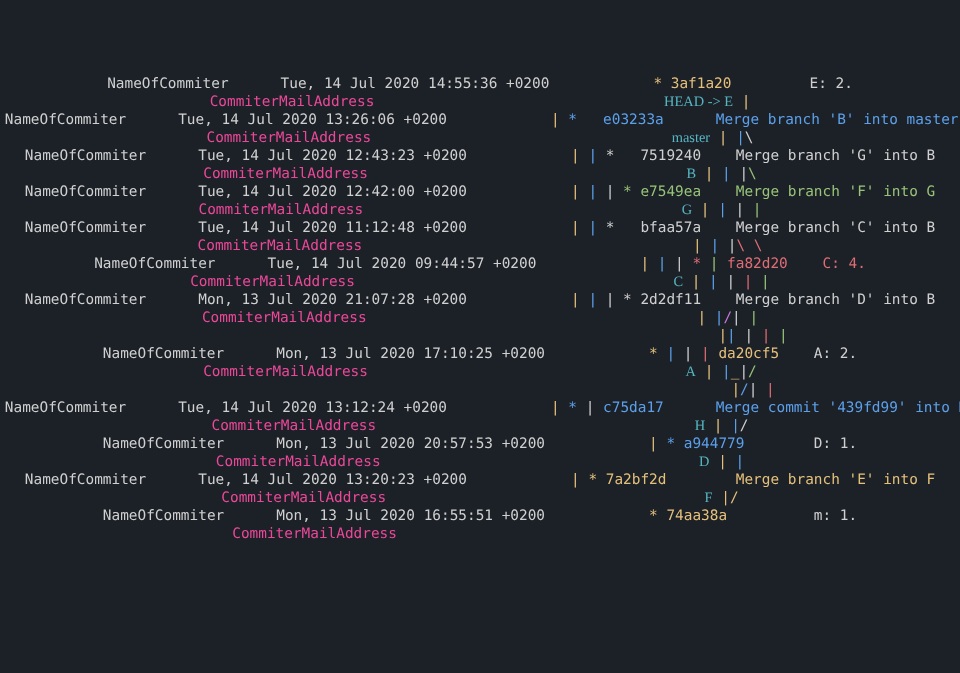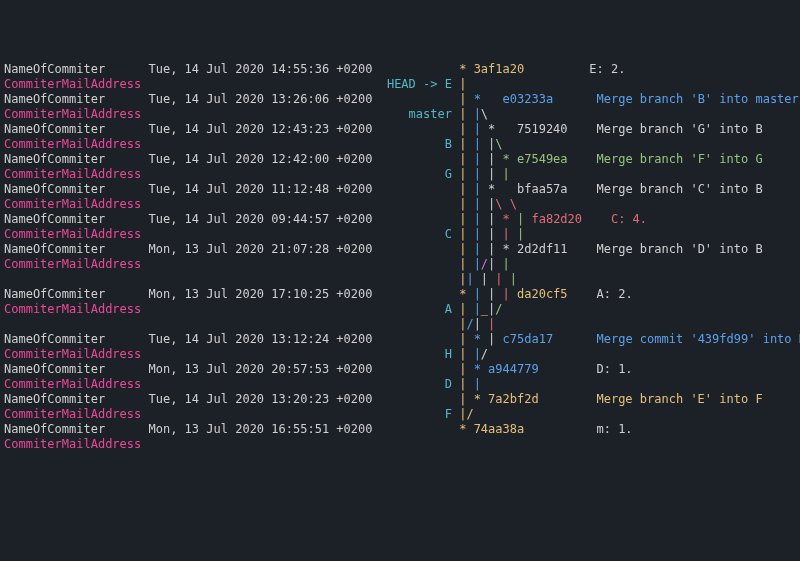--- a/index.html
+++ b/index.html
@@ -11,25 +11,25 @@
     line-height: 15px;
     white-space: pre;
     overflow: hidden;
     padding: 2px 4px;
     color: #c0c0c0;
   }
   .white  { color: #d0d0d0; }
   .gray   { color: #ec4899; }
   .yellow { color: #e5c07b; }
   .blue   { color: #5ca0ea; }
-  .cyan   { color: #56b6c2; }
+  .cyan   { color: #56b6c2; font-family: Liberation Serif, serif; }
   .green  { color: #98c379; }
   .red    { color: #e06c75; }
   .magenta{ color: #c678dd; }
-  .line   { display: block; }
+  .line   { display: block; text-align: center; }
 </style>
 </head>
 <body>
 
 
 
 <div id="log"><span class="line"><span class="white">NameOfCommiter      </span><span class="white">Tue, 14 Jul 2020 14:55:36 +0200</span> <span class="yellow">          </span> <span class="yellow">* </span><span class="yellow">3af1a20</span>         <span class="white">E: 2.</span></span><span class="line"><span class="gray">CommiterMailAddress </span>                                <span class="cyan"> HEAD -&gt; E</span> <span class="yellow">|</span></span><span class="line"><span class="white">NameOfCommiter      </span><span class="white">Tue, 14 Jul 2020 13:26:06 +0200</span> <span class="yellow">          </span> <span class="yellow">| </span><span class="blue">*   </span><span class="blue">e03233a</span>      <span class="blue">Merge branch 'B' into master</span></span><span class="line"><span class="gray">CommiterMailAddress </span>                                <span class="cyan">    master</span> <span class="yellow">| </span><span class="blue">|</span><span class="white">\</span></span><span class="line"><span class="white">NameOfCommiter      </span><span class="white">Tue, 14 Jul 2020 12:43:23 +0200</span> <span class="yellow">          </span> <span class="yellow">| </span><span class="blue">| </span><span class="white">*   </span><span class="white">7519240</span>    <span class="white">Merge branch 'G' into B</span></span><span class="line"><span class="gray">CommiterMailAddress </span>                                <span class="cyan">         B</span> <span class="yellow">| </span><span class="blue">| </span><span class="white">|</span><span class="green">\</span></span><span class="line"><span class="white">NameOfCommiter      </span><span class="white">Tue, 14 Jul 2020 12:42:00 +0200</span> <span class="yellow">          </span> <span class="yellow">| </span><span class="blue">| </span><span class="white">| </span><span class="green">* </span><span class="green">e7549ea</span>    <span class="green">Merge branch 'F' into G</span></span><span class="line"><span class="gray">CommiterMailAddress </span>                                <span class="cyan">         G</span> <span class="yellow">| </span><span class="blue">| </span><span class="white">| </span><span class="green">|</span></span><span class="line"><span class="white">NameOfCommiter      </span><span class="white">Tue, 14 Jul 2020 11:12:48 +0200</span> <span class="yellow">          </span> <span class="yellow">| </span><span class="blue">| </span><span class="white">*   </span><span class="white">bfaa57a</span>    <span class="white">Merge branch 'C' into B</span></span><span class="line"><span class="gray">CommiterMailAddress </span>                                <span class="cyan">          </span> <span class="yellow">| </span><span class="blue">| </span><span class="white">|</span><span class="red">\ \</span></span><span class="line"><span class="white">NameOfCommiter      </span><span class="white">Tue, 14 Jul 2020 09:44:57 +0200</span> <span class="yellow">          </span> <span class="yellow">| </span><span class="blue">| </span><span class="white">| </span><span class="red">* </span><span class="green">| </span><span class="red">fa82d20</span>    <span class="red">C: 4.</span></span><span class="line"><span class="gray">CommiterMailAddress </span>                                <span class="cyan">         C</span> <span class="yellow">| </span><span class="blue">| </span><span class="white">| </span><span class="red">| </span><span class="green">|</span></span><span class="line"><span class="white">NameOfCommiter      </span><span class="white">Mon, 13 Jul 2020 21:07:28 +0200</span> <span class="yellow">          </span> <span class="yellow">| </span><span class="blue">| </span><span class="white">| </span><span class="white">* </span><span class="white">2d2df11</span>    <span class="white">Merge branch 'D' into B</span></span><span class="line"><span class="gray">CommiterMailAddress </span>                                <span class="cyan">          </span> <span class="yellow">| </span><span class="blue">|</span><span class="magenta">/</span><span class="white">| </span><span class="green">|</span></span><span class="line">                                                               <span class="yellow">|</span><span class="blue">| </span><span class="white">| </span><span class="red">| </span><span class="green">|</span></span><span class="line"><span class="white">NameOfCommiter      </span><span class="white">Mon, 13 Jul 2020 17:10:25 +0200</span> <span class="yellow">          </span> <span class="yellow">* </span><span class="blue">| </span><span class="white">| </span><span class="red">| </span><span class="yellow">da20cf5</span>    <span class="white">A: 2.</span></span><span class="line"><span class="gray">CommiterMailAddress </span>                                <span class="cyan">         A</span> <span class="yellow">| </span><span class="blue">|</span><span class="yellow">_</span><span class="white">|</span><span class="green">/</span></span><span class="line">                                                               <span class="yellow">|</span><span class="blue">/</span><span class="white">| </span><span class="red">|</span></span><span class="line"><span class="white">NameOfCommiter      </span><span class="white">Tue, 14 Jul 2020 13:12:24 +0200</span> <span class="yellow">          </span> <span class="yellow">| </span><span class="blue">* </span><span class="white">| </span><span class="blue">c75da17</span>      <span class="blue">Merge commit '439fd99' into H</span></span><span class="line"><span class="gray">CommiterMailAddress </span>                                <span class="cyan">         H</span> <span class="yellow">| </span><span class="blue">|</span><span class="white">/</span></span><span class="line"><span class="white">NameOfCommiter      </span><span class="white">Mon, 13 Jul 2020 20:57:53 +0200</span> <span class="yellow">          </span> <span class="yellow">| </span><span class="blue">* </span><span class="blue">a944779</span>        <span class="white">D: 1.</span></span><span class="line"><span class="gray">CommiterMailAddress </span>                                <span class="cyan">         D</span> <span class="yellow">| </span><span class="blue">|</span></span><span class="line"><span class="white">NameOfCommiter      </span><span class="white">Tue, 14 Jul 2020 13:20:23 +0200</span> <span class="yellow">          </span> <span class="yellow">| </span><span class="yellow">* </span><span class="yellow">7a2bf2d</span>        <span class="yellow">Merge branch 'E' into F</span></span><span class="line"><span class="gray">CommiterMailAddress </span>                                <span class="cyan">         F</span> <span class="yellow">|</span><span class="yellow">/</span></span><span class="line"><span class="white">NameOfCommiter      </span><span class="white">Mon, 13 Jul 2020 16:55:51 +0200</span> <span class="yellow">          </span> <span class="yellow">* </span><span class="yellow">74aa38a</span>          <span class="white">m: 1.</span></span><span class="line"><span class="gray">CommiterMailAddress </span>                                <span class="cyan">          </span> </span></div>
 
 
 

